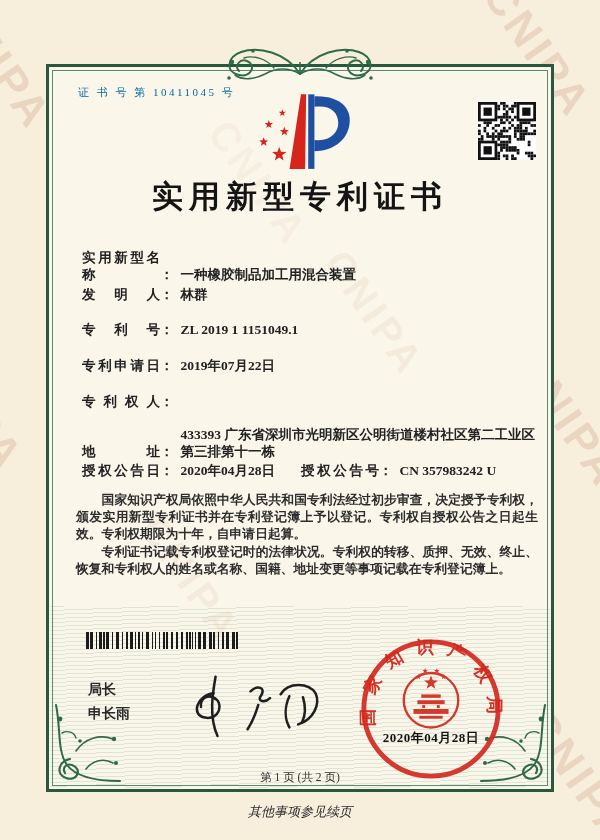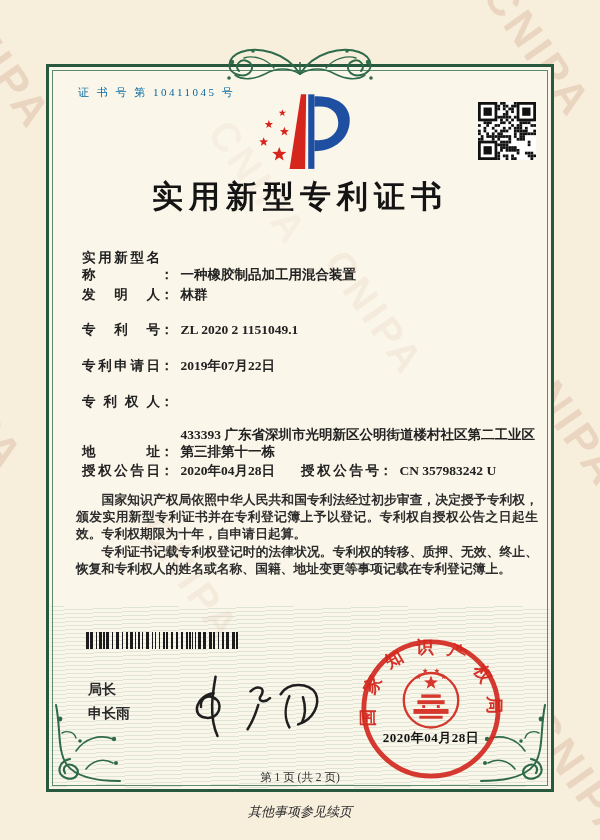--- a/index.html
+++ b/index.html
@@ -292,21 +292,21 @@
   <span class="fvalue">一种橡胶制品加工用混合装置</span>
 </div>
 <div class="row" style="top:286px">
   <span class="flabel">发明人</span>
     <span>：</span>
   <span class="fvalue">林群</span>
 </div>
 <div class="row" style="top:321px">
   <span class="flabel">专利号</span>
     <span>：</span>
-  <span class="fvalue">ZL 2020 2 1151049.1</span>
+  <span class="fvalue">ZL 2019 1 1151049.1</span>
 </div>
 <div class="row" style="top:357px">
   <span class="flabel">专利申请日</span>
     <span>：</span>
   <span class="fvalue">2019年07月22日</span>
 </div>
 <div class="row" style="top:393px">
   <span class="flabel">专利权人</span>
     <span>：</span>
 </div>

